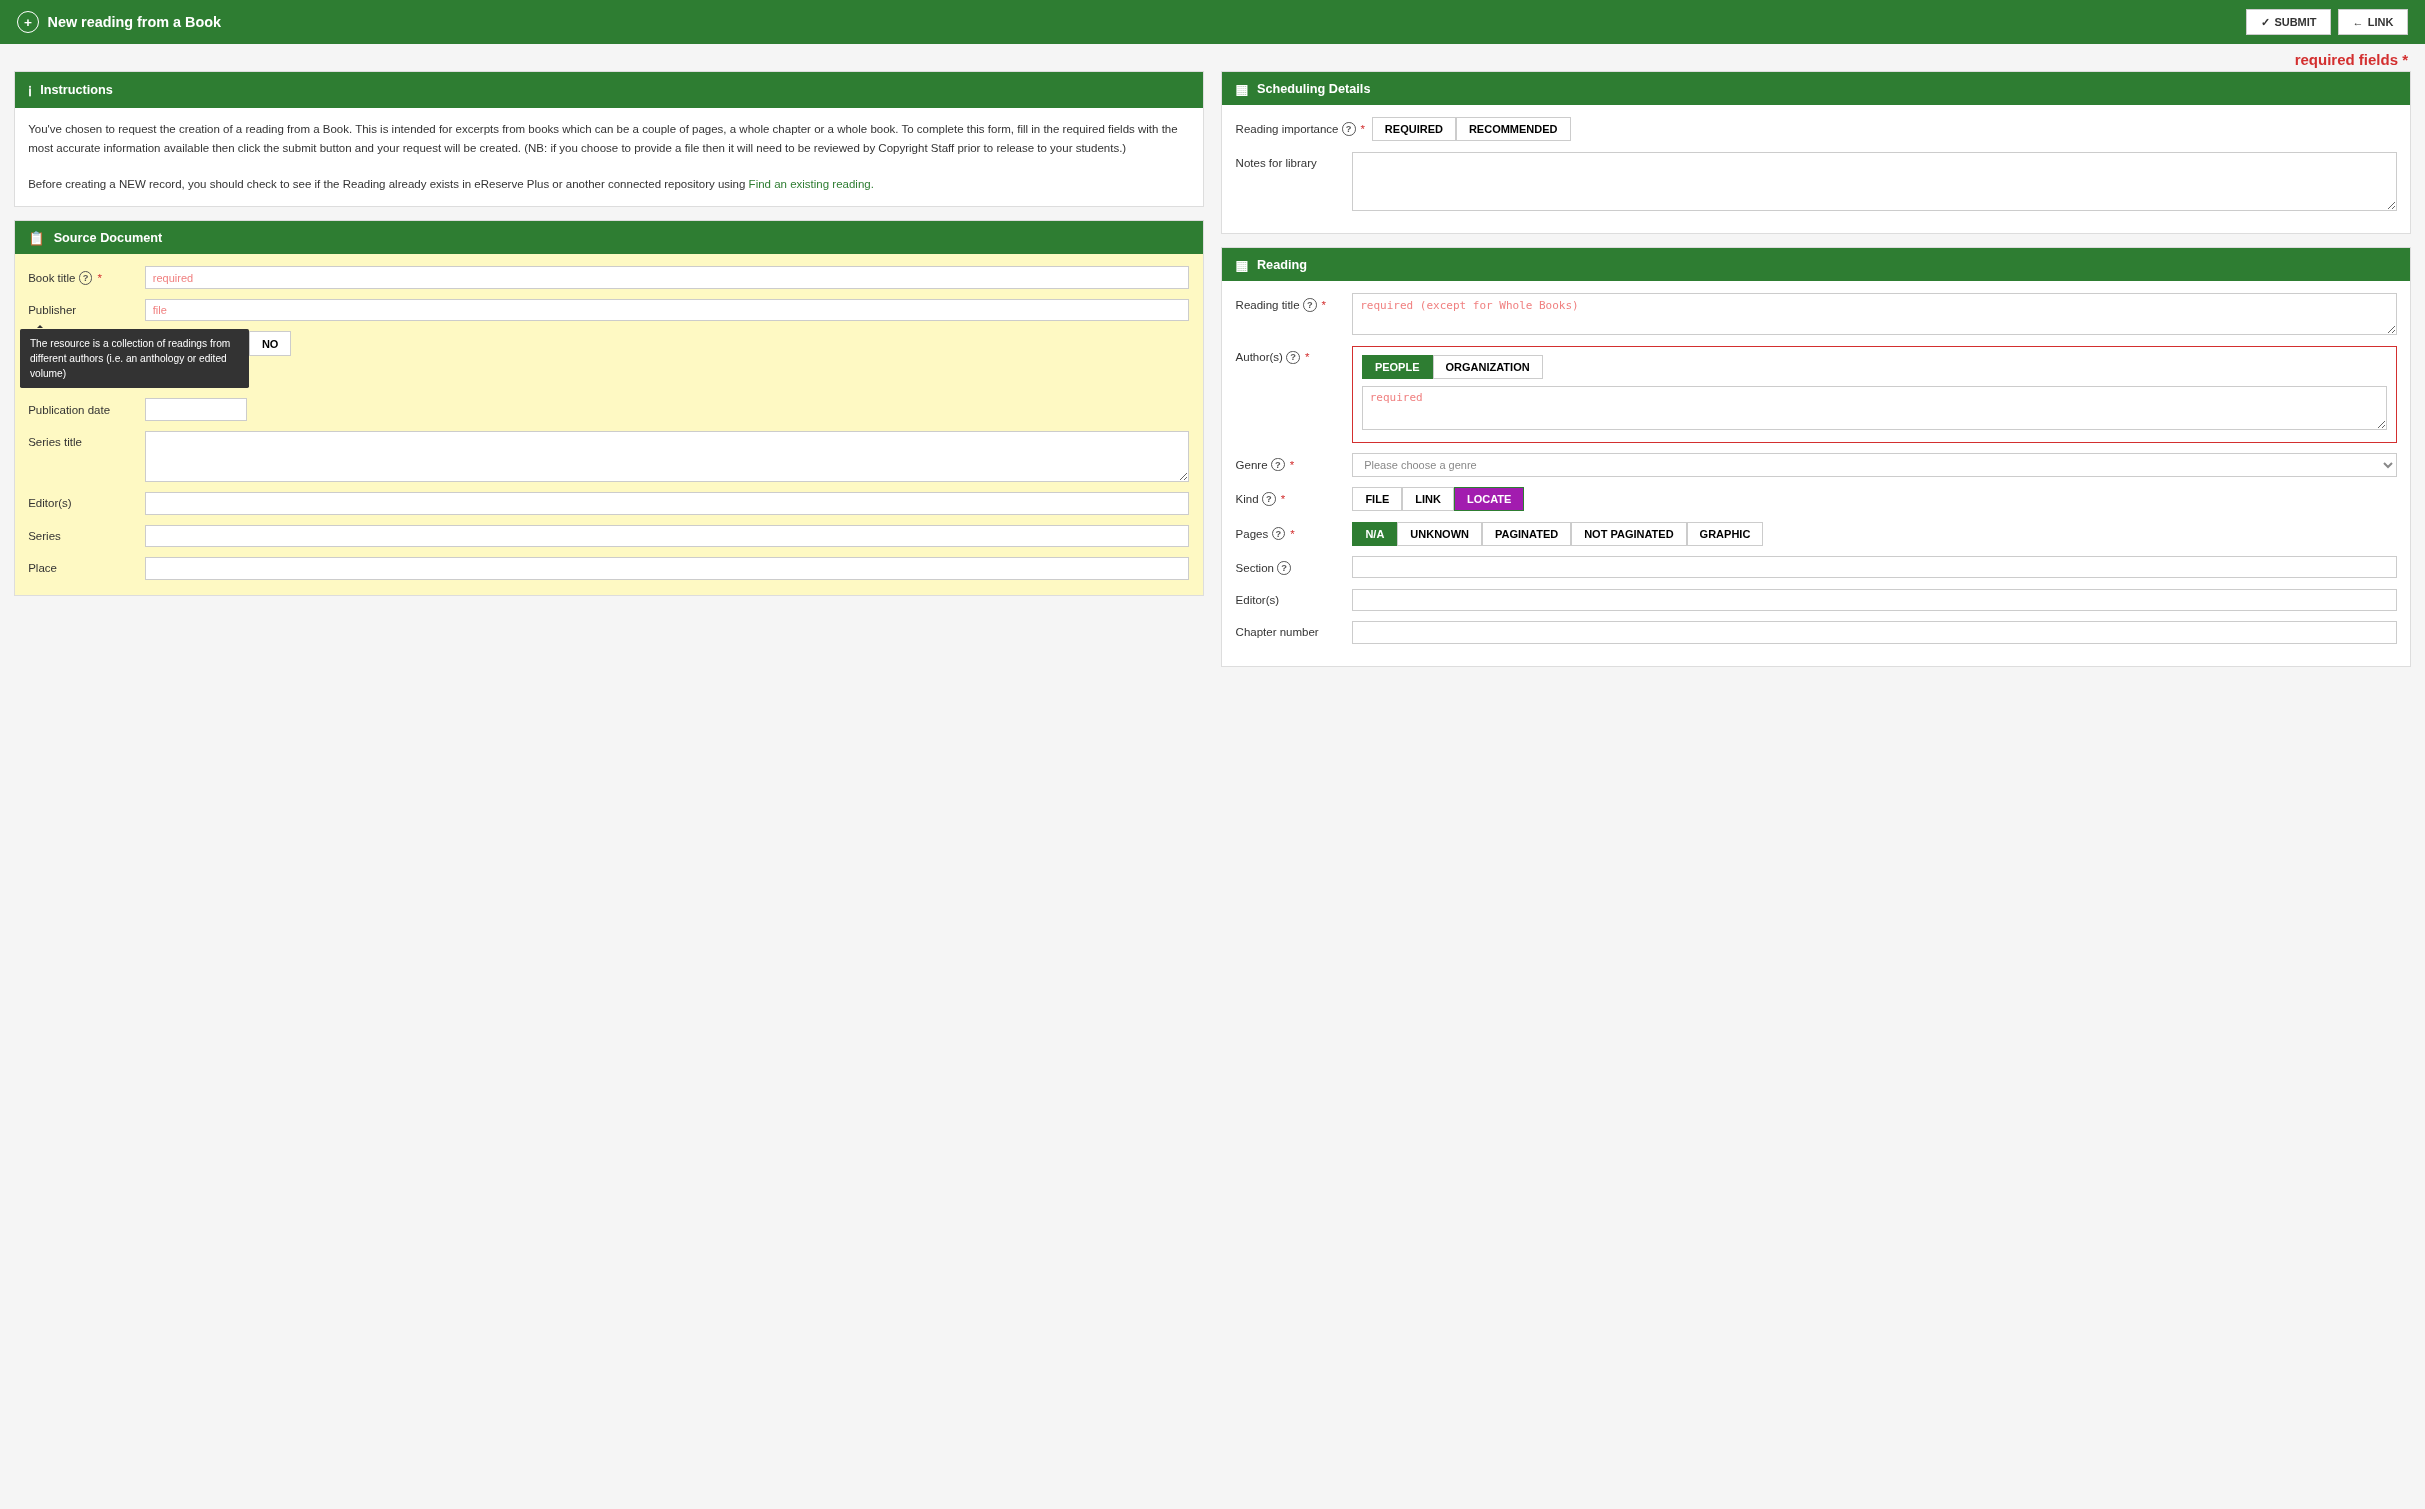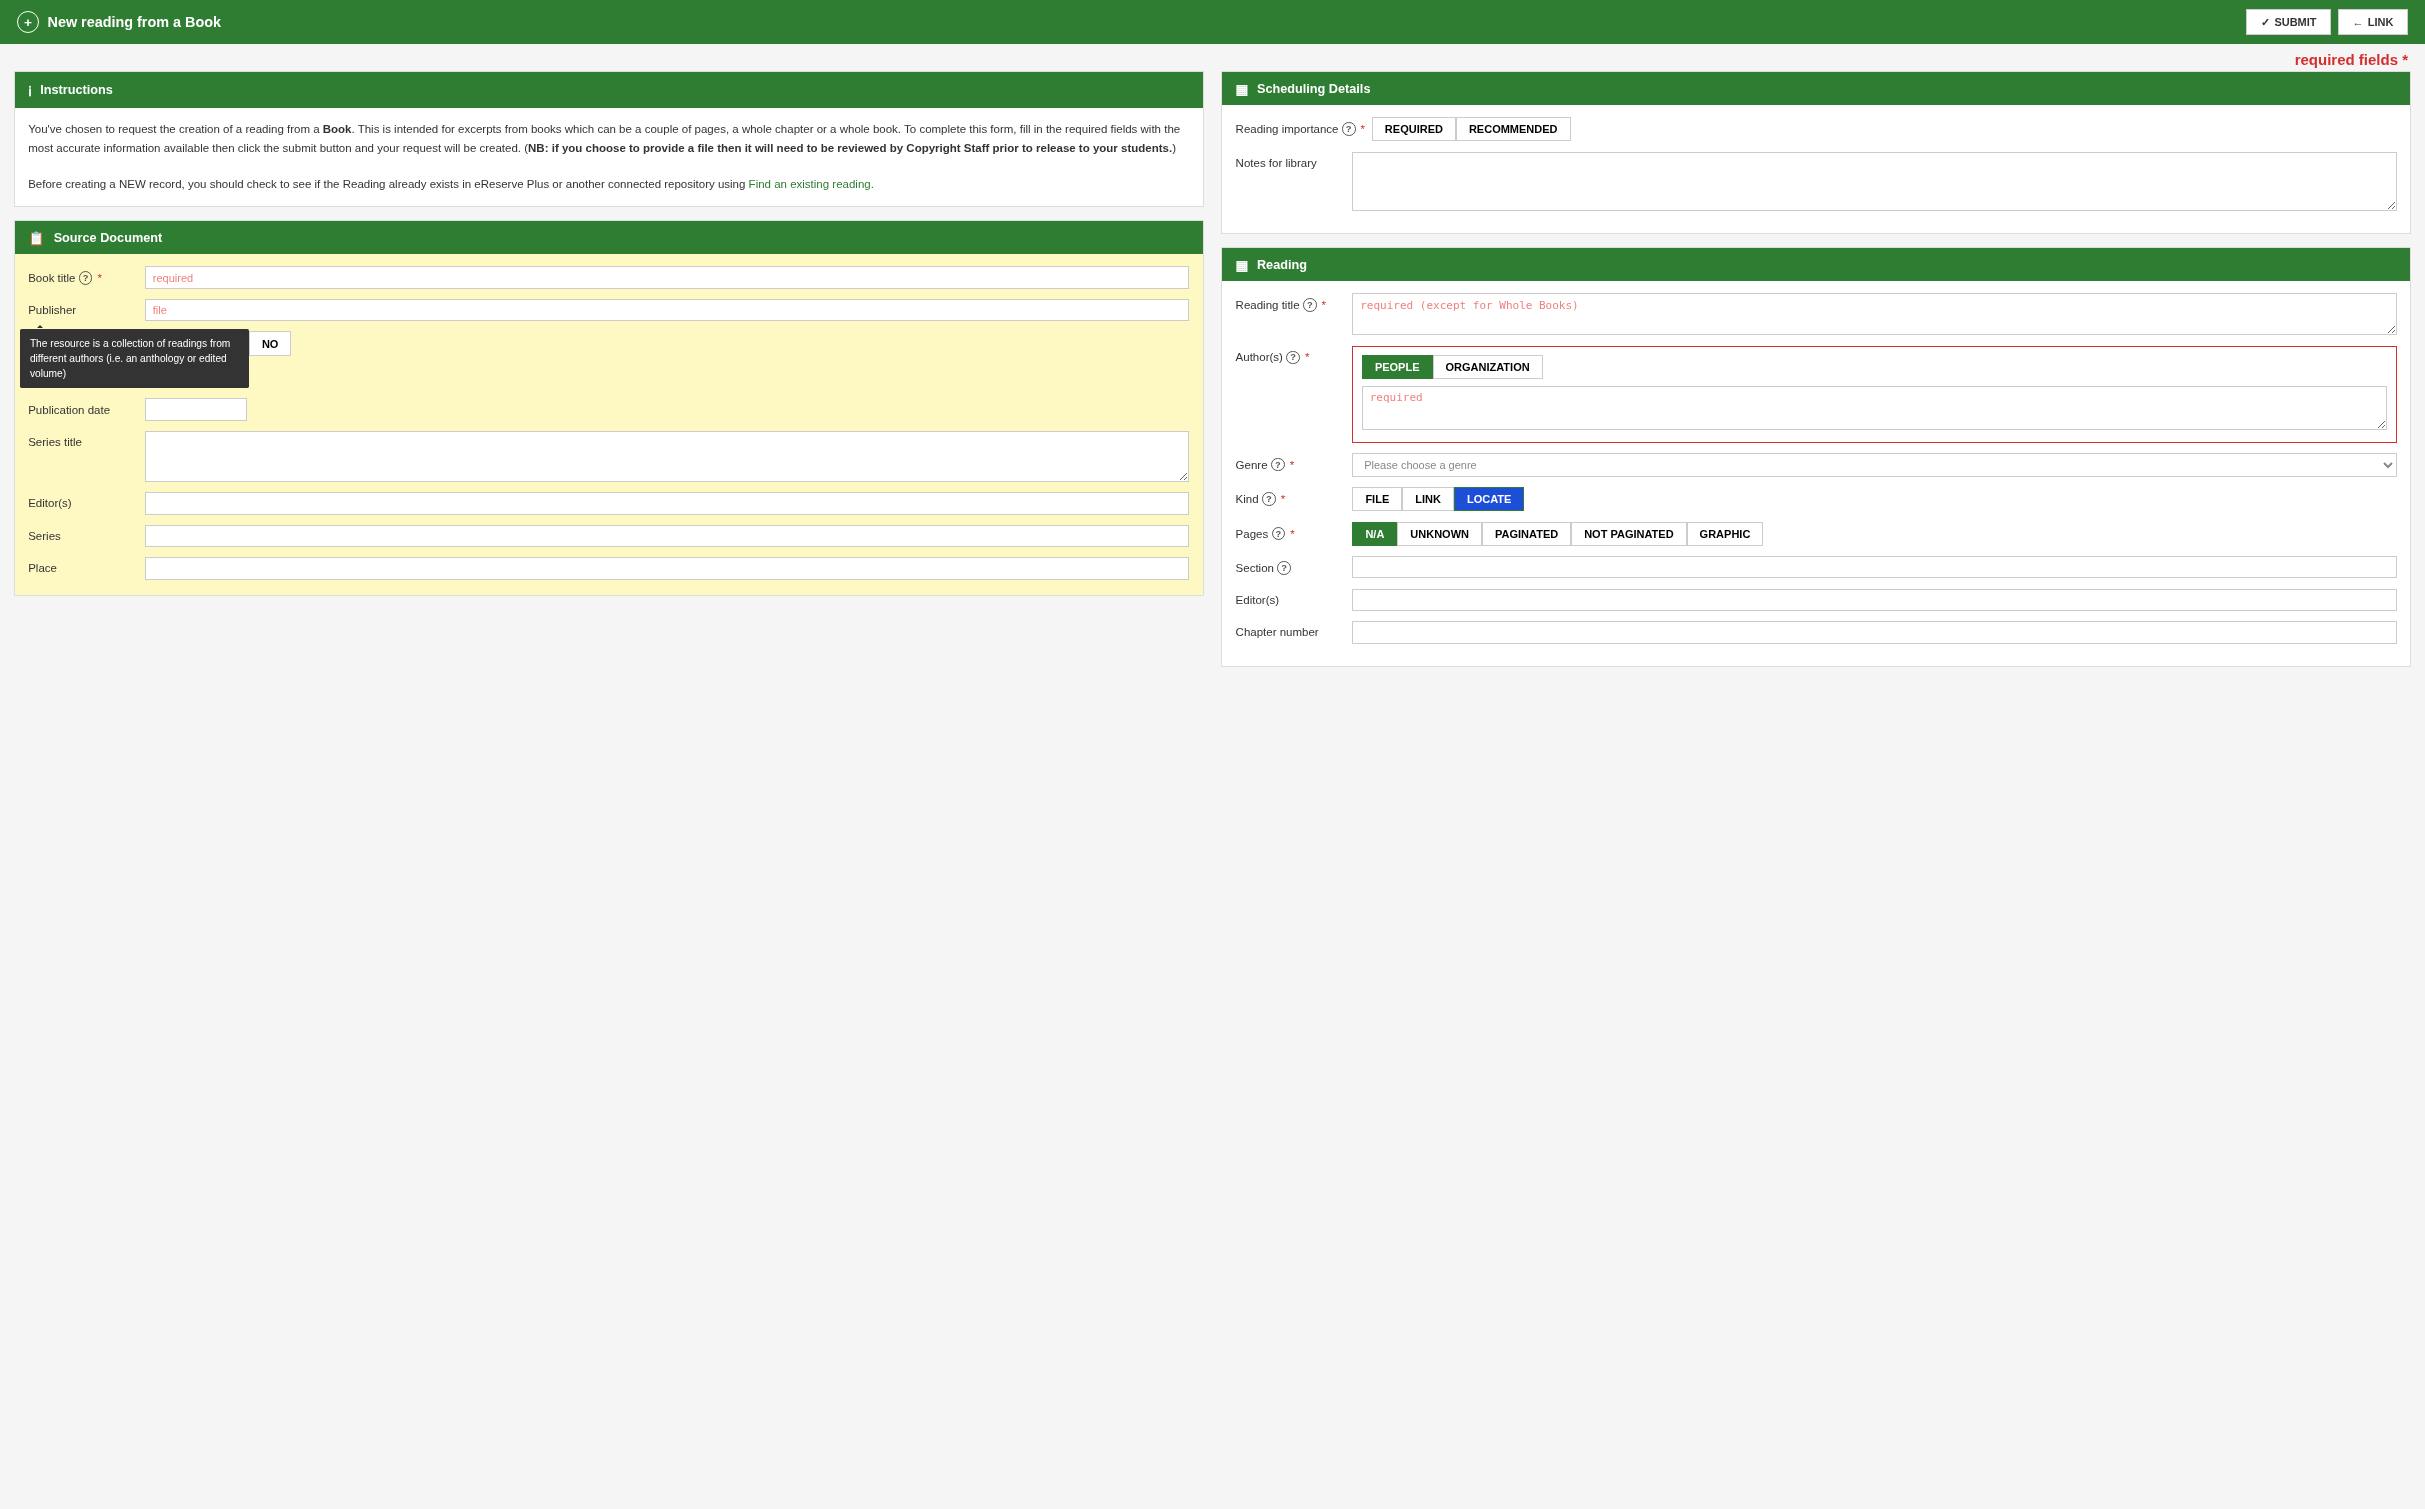--- a/index.html
+++ b/index.html
@@ -78,21 +78,21 @@
       border: 0.8px solid #ddd;
       margin-bottom: 13.6px;
     }
 
     
     .instructions-text {
       padding: 12px 13.6px;
       font-size: 11.5px;
       line-height: 1.6;
     }
-    .instructions-text b { font-weight: bold; }
+    .instructions-text b { font-weight: normal; }
     .instructions-text a { color: #2e7d32; text-decoration: none; }
 
     
     .form-row {
       display: flex;
       align-items: flex-start;
       margin-bottom: 10.2px;
       gap: 6.8px;
     }
     .form-label {
@@ -197,21 +197,21 @@
     
     .source-form { padding: 12px 13.6px 5.1px; background: #fef9c3; }
 
     
     .yes-btn { background: #2e7d32; color: white; border-color: #2e7d32; }
 
     
     .btn-na { background: #2e7d32; color: white; border-color: #2e7d32; }
 
     
-    .btn-locate { background: #1d4ed8; color: white; border-color: #2e7d32; }
+    .btn-locate { background: #a21caf; color: white; border-color: #2e7d32; }
 
     
     .scheduling-form { padding: 12px 13.6px; background: white; }
 
     
     .reading-form { padding: 12px 13.6px; background: white; }
 
     .form-row-textarea { align-items: flex-start; }
     .textarea-sm { min-height: 42px; }
   </style>

